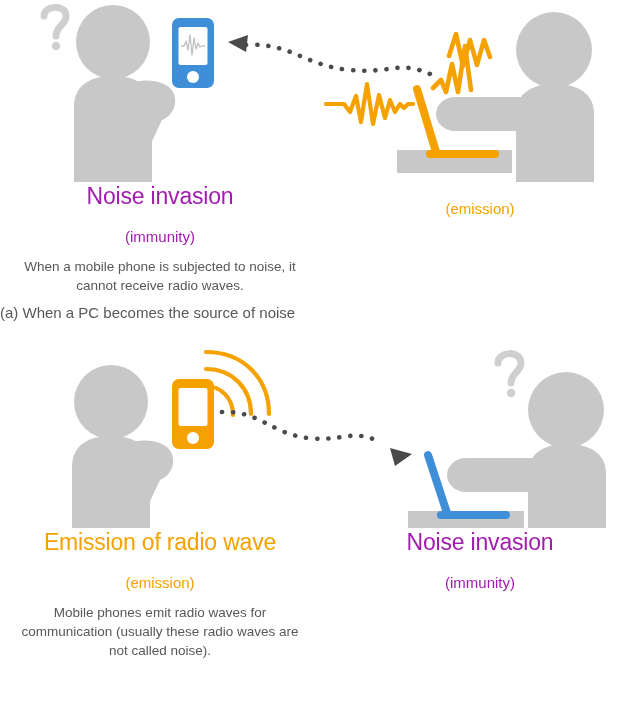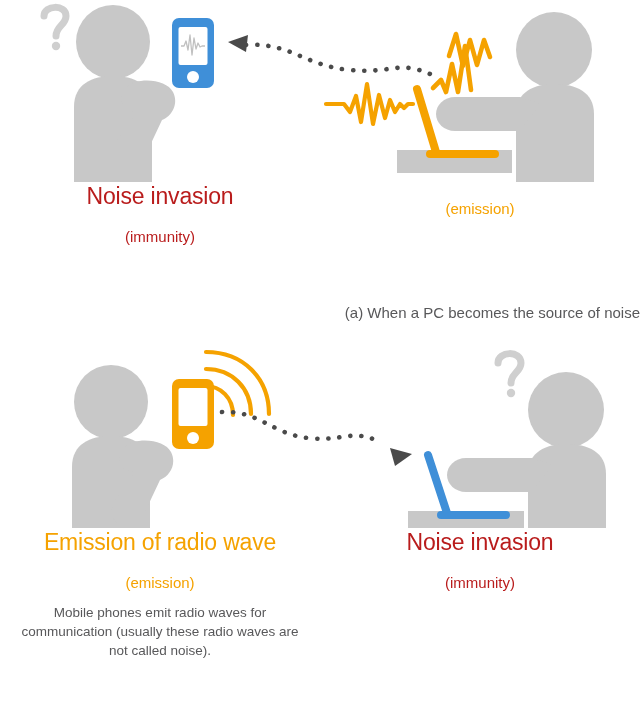--- a/index.html
+++ b/index.html
@@ -57,28 +57,28 @@
     font-size: 15px;
     line-height: 22px;
     margin-top: 16px;
   }
   .cap-body {
     font-size: 13.5px;
     line-height: 19px;
     color: #58585a;
     margin-top: 9px;
   }
-  .blue  { color: #b91c1c; }
+  .blue  { color: #a21caf; }
   .orange{ color: #f5a200; }
 
   .panel-label {
     position: absolute;
     left: 0;
     width: 640px;
-    text-align: right;
+    text-align: left;
     font-size: 15px;
     line-height: 20px;
     color: #58585a;
   }
   #label-a { top: 303px; }
 
   svg { display: block; }
 </style>
 </head>
 <body>
@@ -134,20 +134,21 @@
         <path d="M417 89 L436 152"></path>
         <path d="M430 154 L495 154"></path>
       </g>
     </svg>
   </div>
 
   <div class="caption-row" style="top:182px">
     <div class="caption-col">
       <div class="cap-title blue">Noise invasion</div>
       <div class="cap-sub blue">(immunity)</div>
+      <div class="cap-body">When a mobile phone is subjected to noise, it cannot receive radio waves.</div>
     </div>
     <div class="caption-col">
       <div class="cap-sub orange">(emission)</div>
     </div>
   </div>
 
   <div class="panel-label" id="label-a">(a) When a PC becomes the source of noise</div>
 </div>
 
 <div class="panel" id="panel-b">

